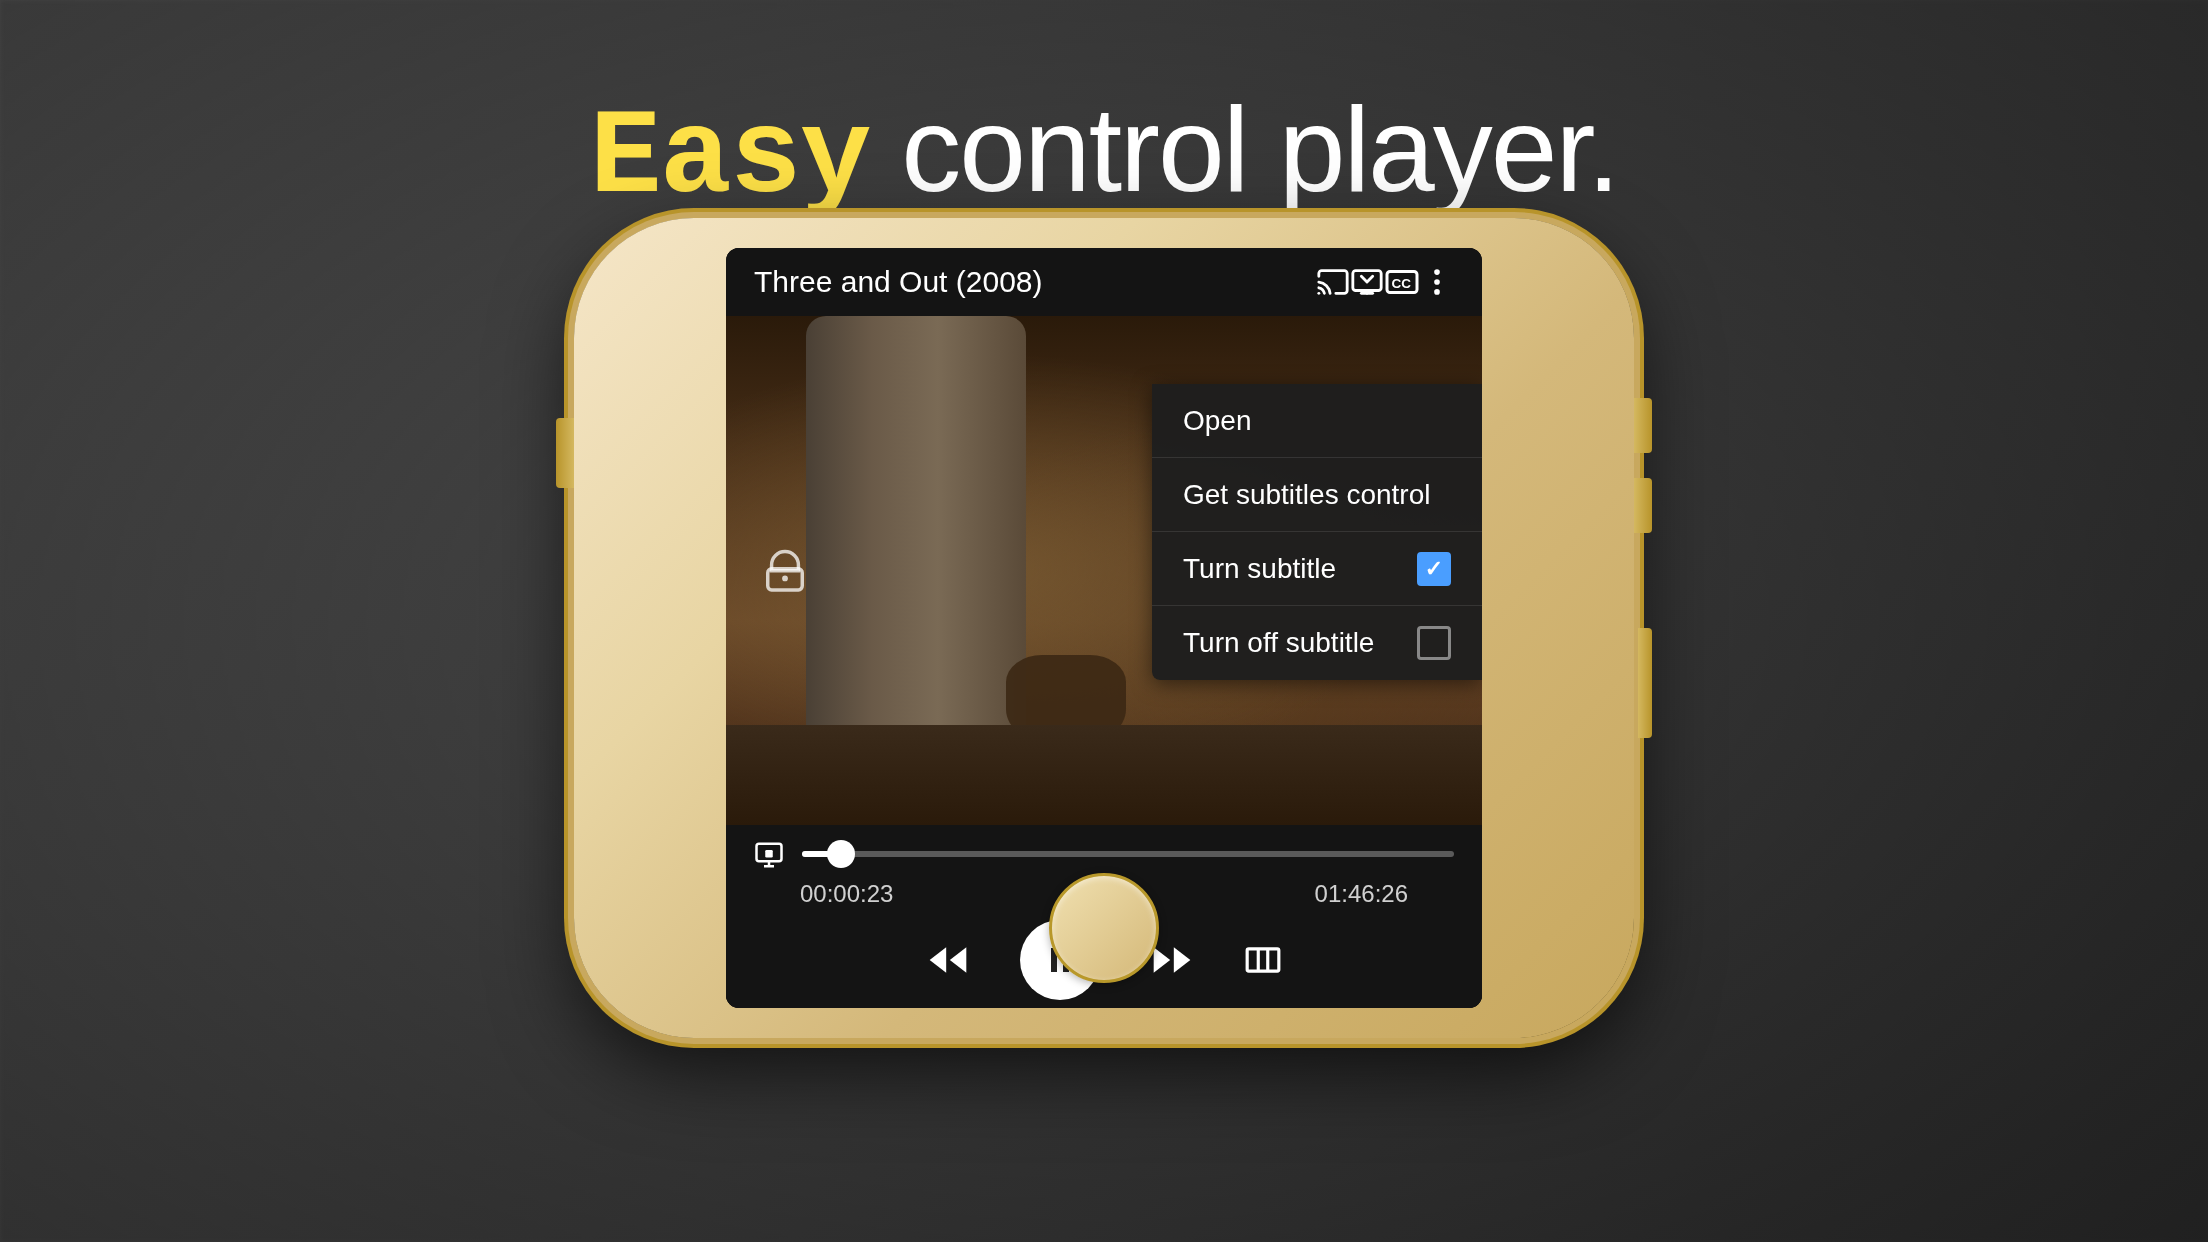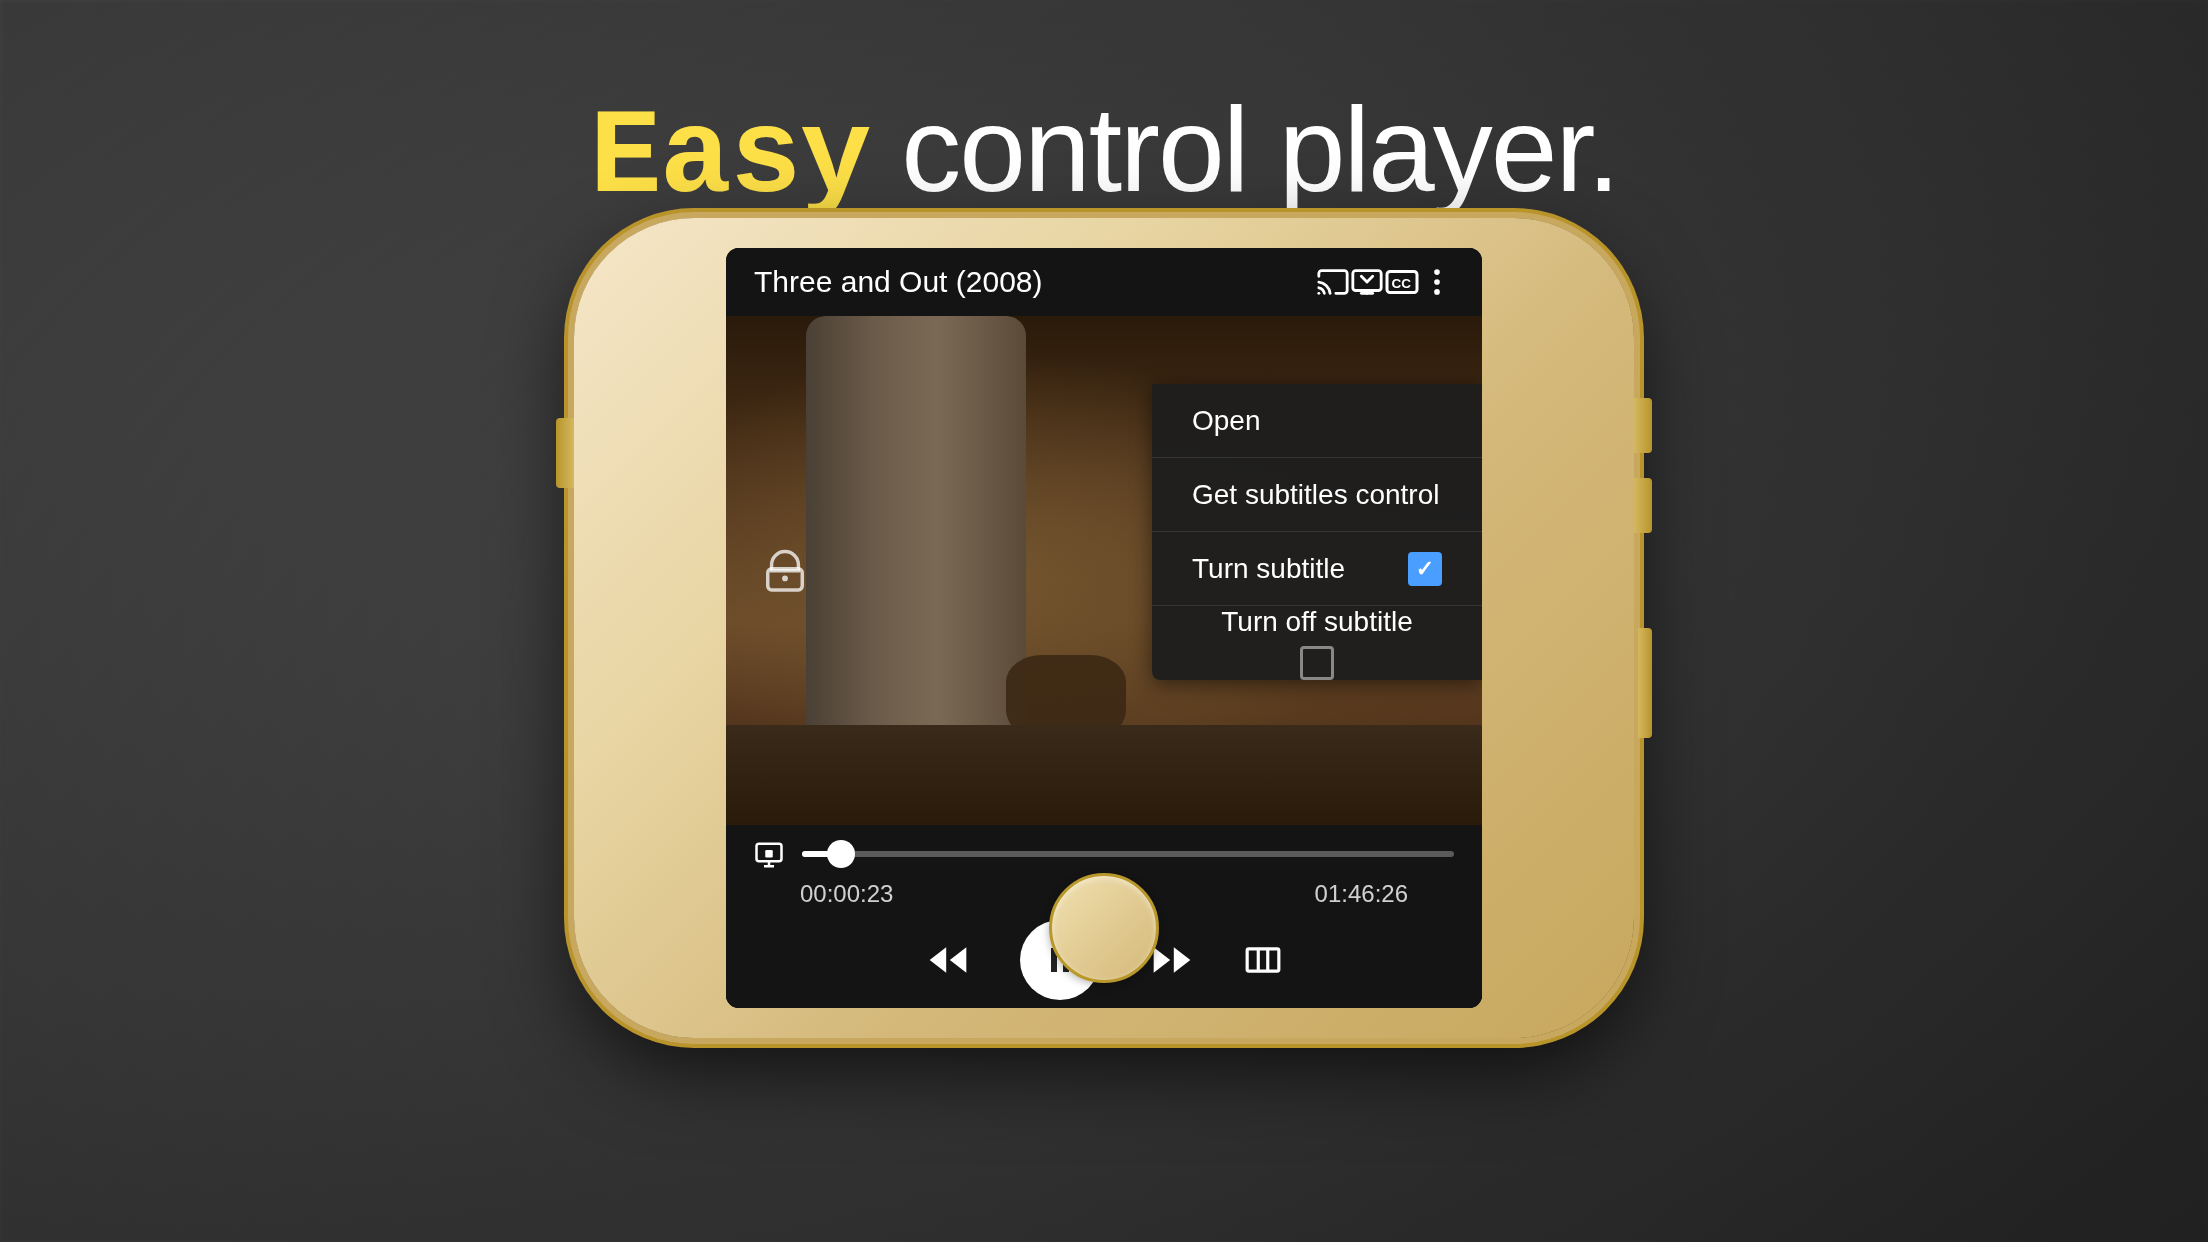--- a/index.html
+++ b/index.html
@@ -239,32 +239,31 @@
       background: rgba(30,30,30,0.97);
       border-radius: 0 0 0 8px;
       z-index: 100;
       box-shadow: 0 4px 20px rgba(0,0,0,0.5);
     }
 
     .dropdown-item {
       display: flex;
       align-items: center;
       justify-content: space-between;
-      padding: 0 40px;
+      padding: 0 31px;
       height: 74px;
       color: #fff;
       font-size: 28px;
       font-weight: 400;
       border-bottom: 1px solid rgba(255,255,255,0.1);
       cursor: pointer;
     }
 
     .dropdown-item:last-child {
       border-bottom: none;
-      flex-direction: column;
     }
 
     .checkbox {
       width: 34px;
       height: 34px;
       border: 3px solid #4a9eff;
       border-radius: 4px;
       background: #4a9eff;
       display: flex;
       align-items: center;

